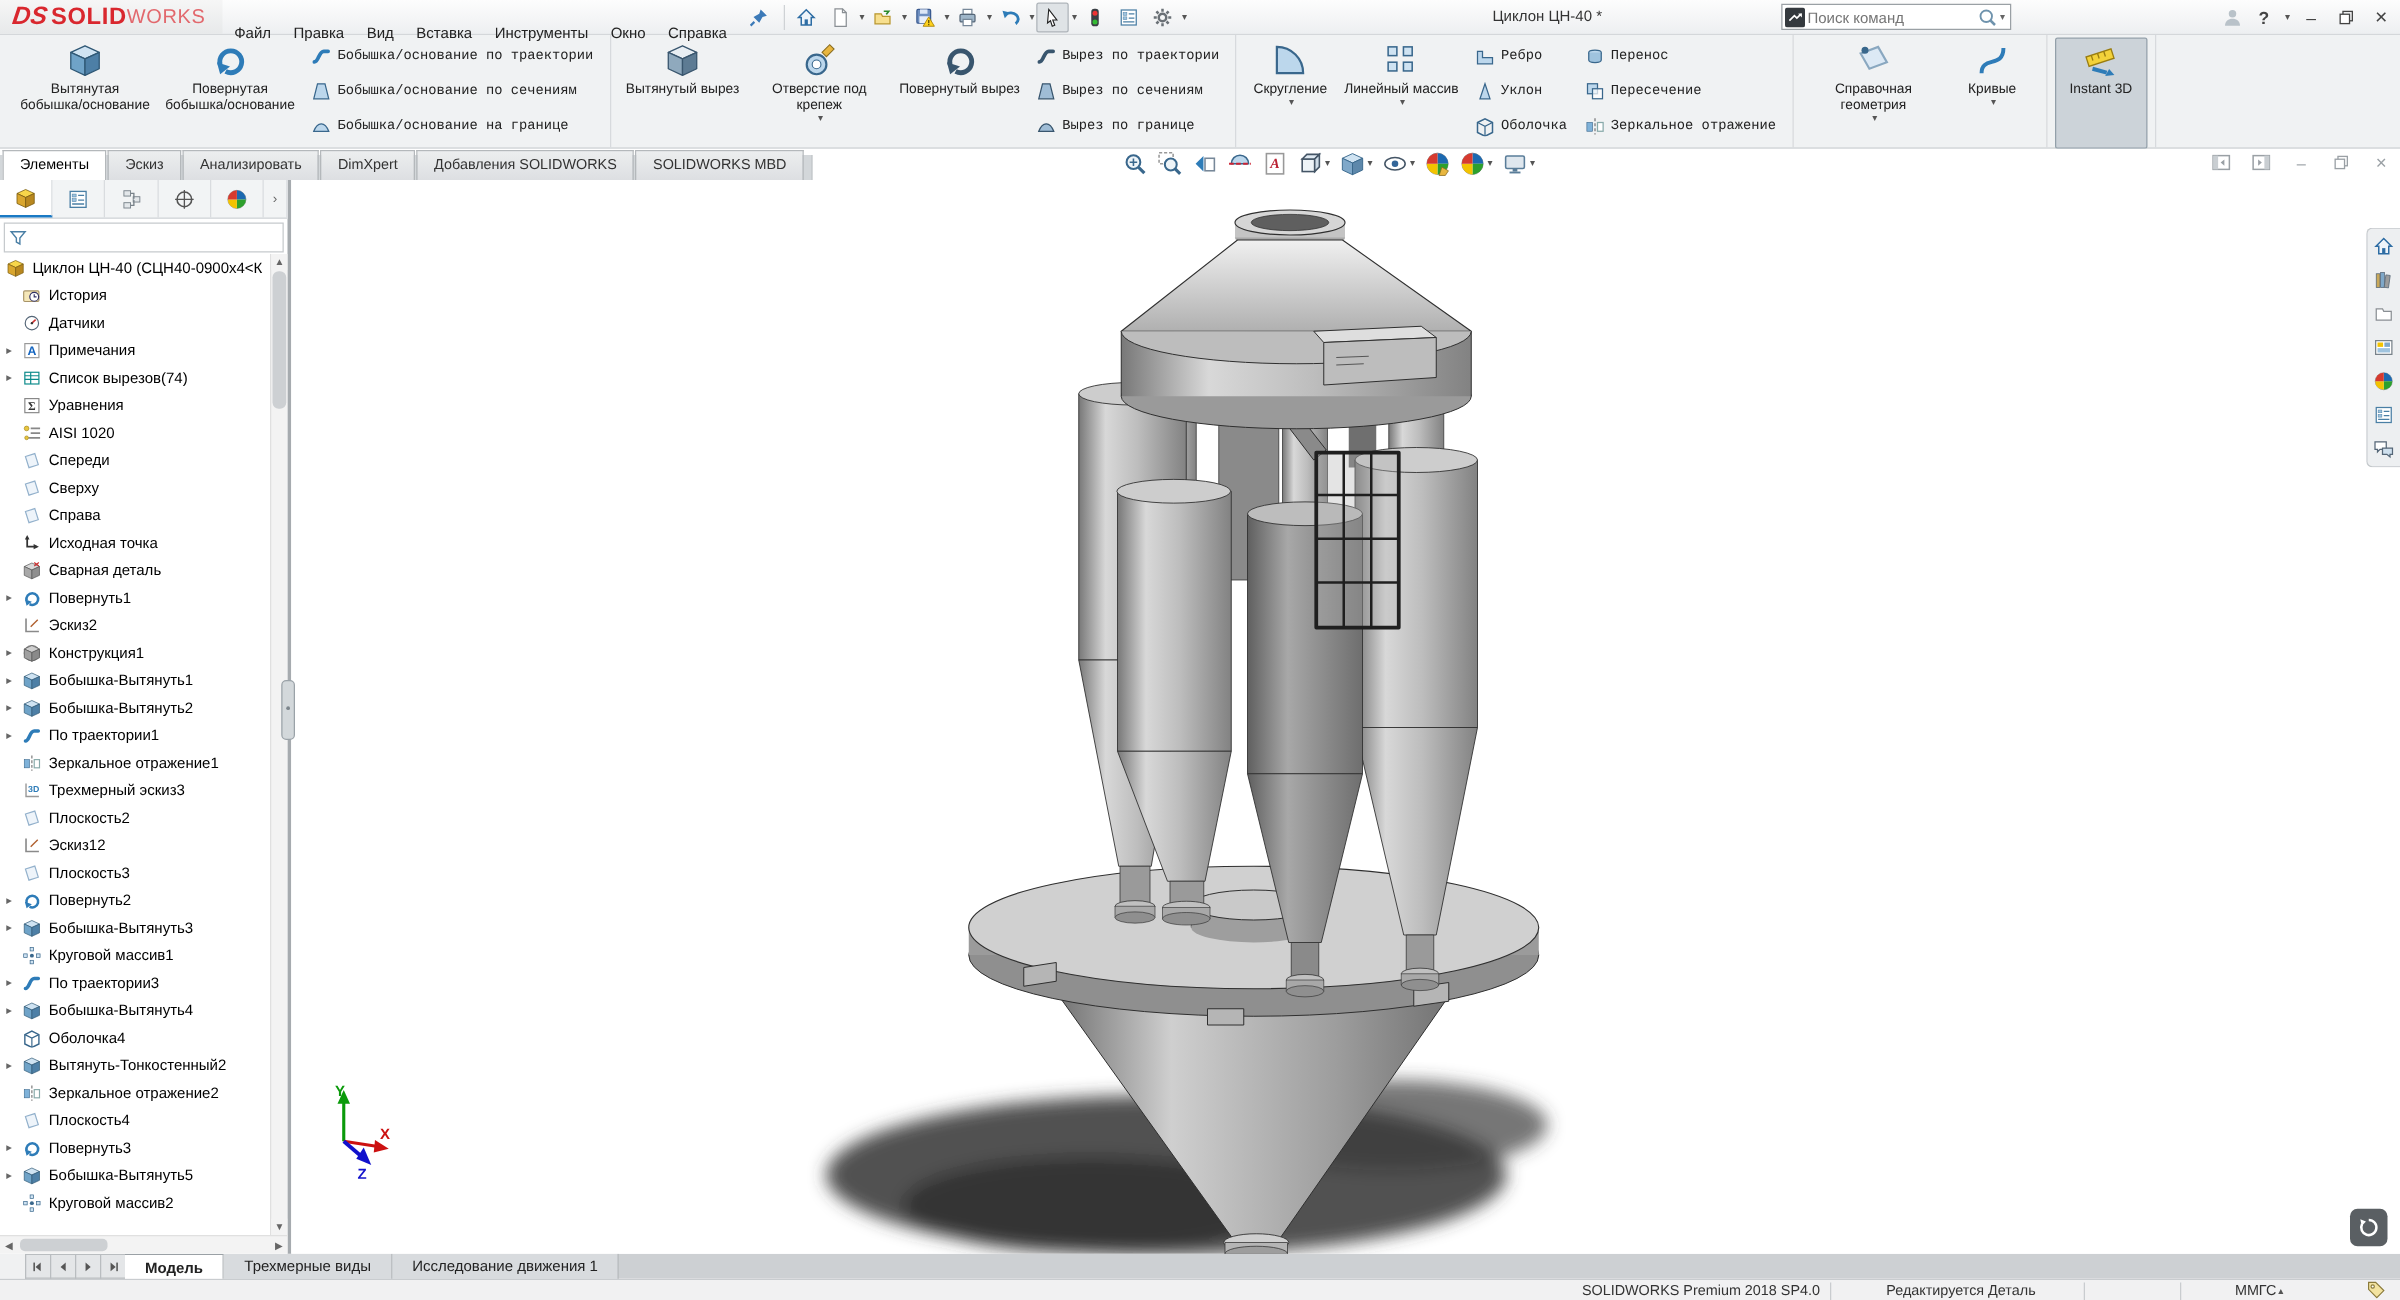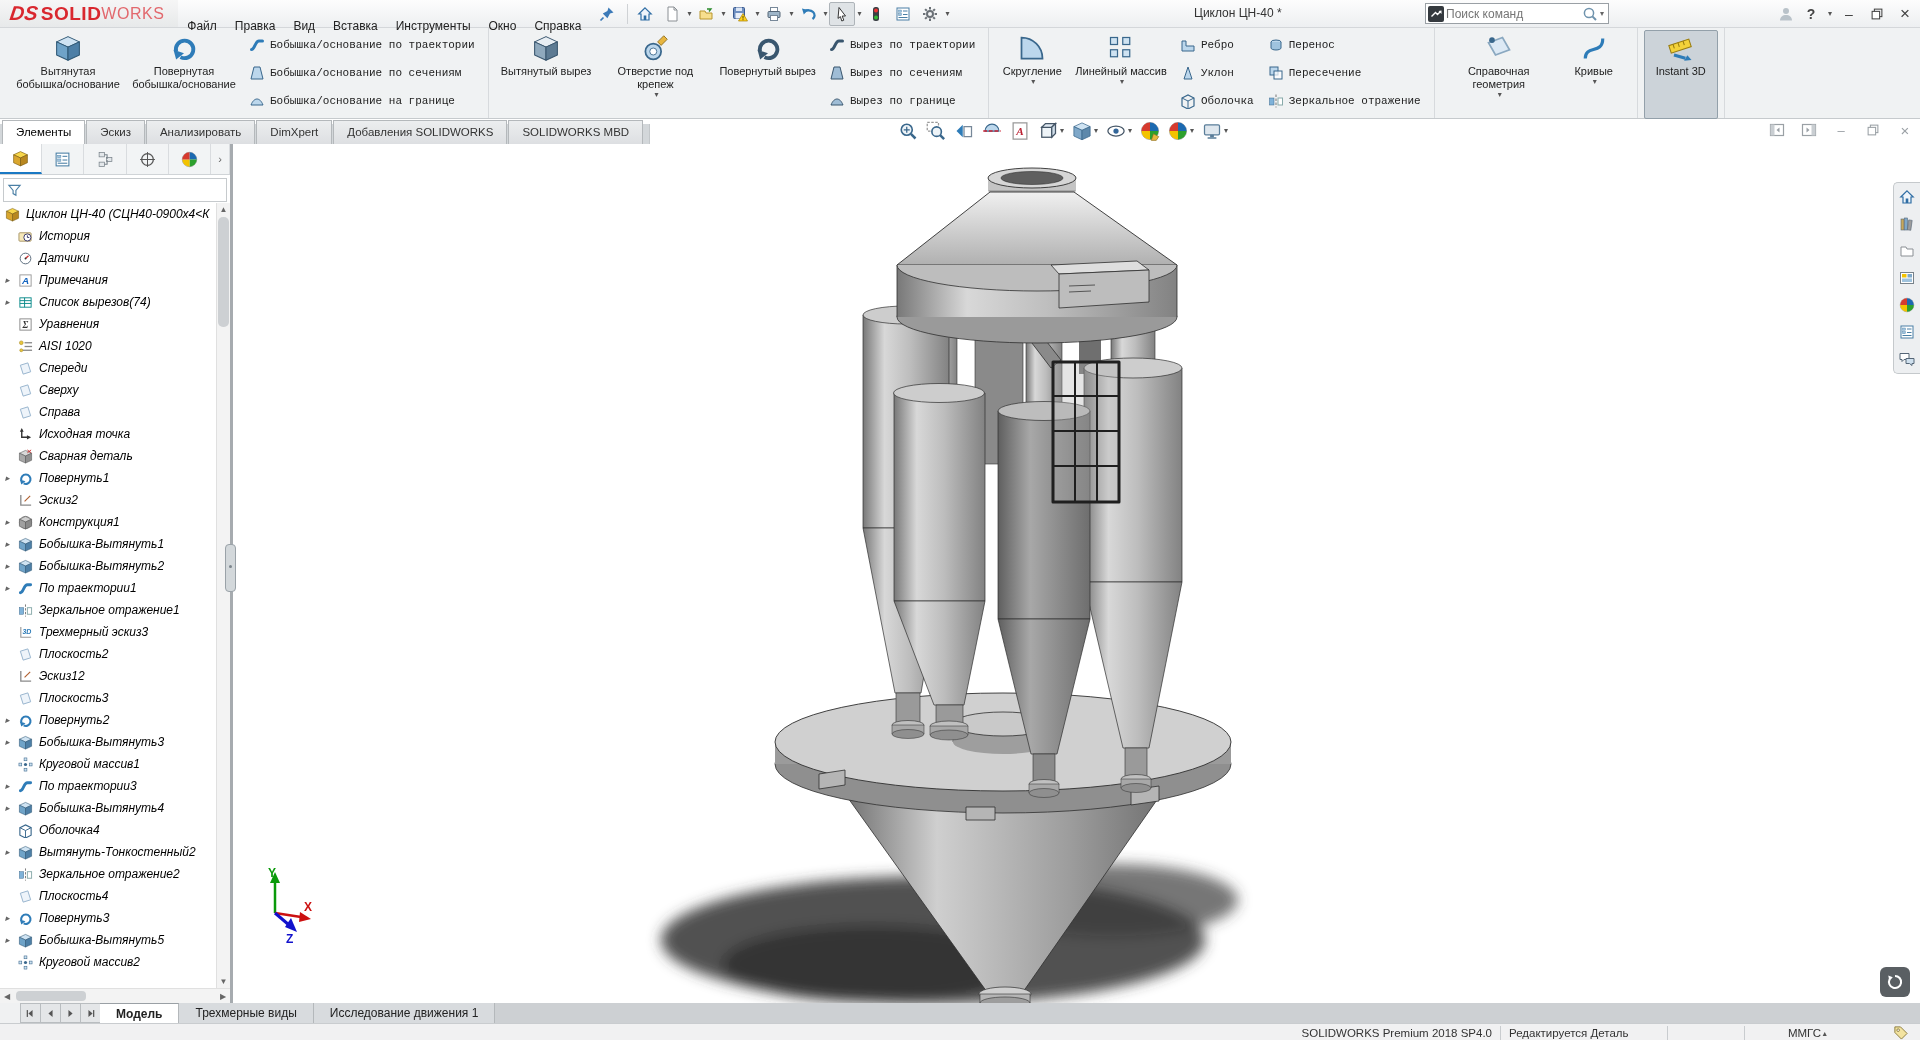--- a/index.html
+++ b/index.html
@@ -56,21 +56,21 @@
   
   #main{display:flex;height:859px;position:relative;}
   #treepanel{width:233px;box-sizing:border-box;border-right:3px solid #a6abaf;background:#fff;display:flex;flex-direction:column;}
   #treetabs{height:30px;display:flex;align-items:stretch;border-bottom:1px solid #d0d4d7;background:#f2f4f5;}
   .ttab{flex:1;display:flex;align-items:center;justify-content:center;border-right:1px solid #d9dcdf;}
   .ttab.active{background:#fff;border-bottom:2px solid #1a79c4;}
   .ttab .icn{width:17px;height:17px;}
   .ttab.chev{flex:0 0 18px;font-size:11px;color:#666;}
   #filterrow{height:22px;margin:3px 3px 1px 3px;border:1px solid #c6cacd;display:flex;align-items:center;padding:0 3px;gap:4px;}
   #filterrow input{border:none;outline:none;flex:1;font-size:11px;min-width:0;font-family:"Liberation Sans",sans-serif;}
-  #tree{flex:1;position:relative;overflow:hidden;padding-top:0;font-style:italic;}
+  #tree{flex:1;position:relative;overflow:hidden;padding-top:0;}
   #treerows{position:absolute;left:0;top:0;right:13px;}
   .trow{display:flex;align-items:center;height:22px;padding-left:5px;white-space:nowrap;overflow:hidden;font-size:12px;}
   .trow .exp{width:13px;font-size:9px;color:#666;text-align:left;flex:0 0 13px;}
   .trow .lbl{margin-left:6px;color:#000;}
   .trow.root{font-size:12px;}
   .vscroll{position:absolute;right:0;top:0;bottom:0;width:13px;background:#f3f3f3;border-left:1px solid #e0e0e0;}
   .vscroll .arr{position:absolute;left:0;width:13px;height:13px;font-size:8px;color:#666;text-align:center;line-height:13px;background:#f3f3f3;}
   .vscroll .thumb{position:absolute;left:1px;width:11px;background:#cdd0d3;border-radius:5px;}
   #hscroll{height:14px;border-top:1px solid #e0e0e0;background:#f3f3f3;display:flex;align-items:center;}
   #hscroll .arr{width:14px;font-size:8px;color:#666;text-align:center;}
@@ -87,21 +87,21 @@
   
   #bottombar{height:20px;background:#cdd0d3;display:flex;align-items:stretch;}
   #bb-left{width:20px;background:#f0f1f2;}
   .navbtn{width:19px;display:flex;align-items:center;justify-content:center;background:#e4e6e8;border:1px solid #b9bdc0;border-right:none;}
   .navbtn:last-of-type{border-right:1px solid #b9bdc0;}
   .btab{display:flex;align-items:center;padding:0 16px;font-size:12px;color:#222;background:#d8dbde;border-right:1px solid #b4b8bb;}
   .btab.active{background:#fff;font-weight:bold;border-top:1px solid #9aa0a5;}
   #statusbar{height:18px;background:#f1f1f2;border-top:1px solid #c9cccf;display:flex;align-items:center;font-size:11.5px;color:#333;}
   #status-left{padding-left:6px;flex:1;text-align:right;}
   .st-sep{width:1px;height:14px;background:#c9cccf;margin:0 8px;}
-  #status-edit{width:150px;}
+  #status-edit{width:150px;margin-left:36px;}
   #status-blank{width:60px;}
   #status-units{width:110px;text-align:center;display:flex;align-items:center;justify-content:center;}
   #units-caret{font-size:7px;color:#555;}
   #status-tag{margin:0 12px 0 30px;}
 </style>
 </head>
 <body>
 
 <div id="app">
 

